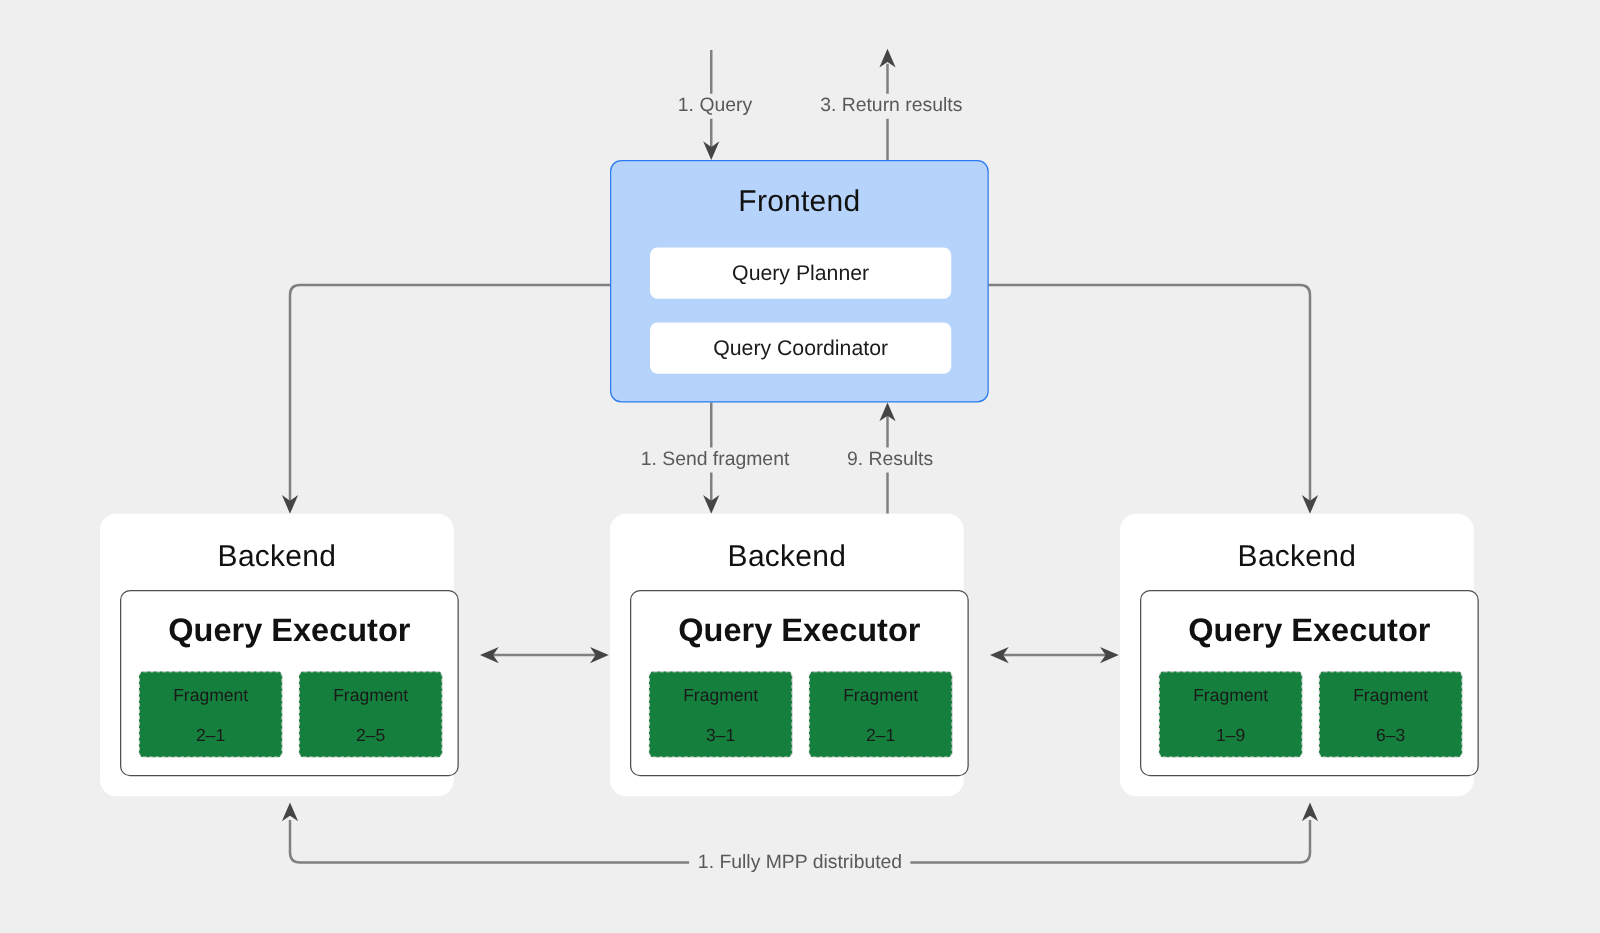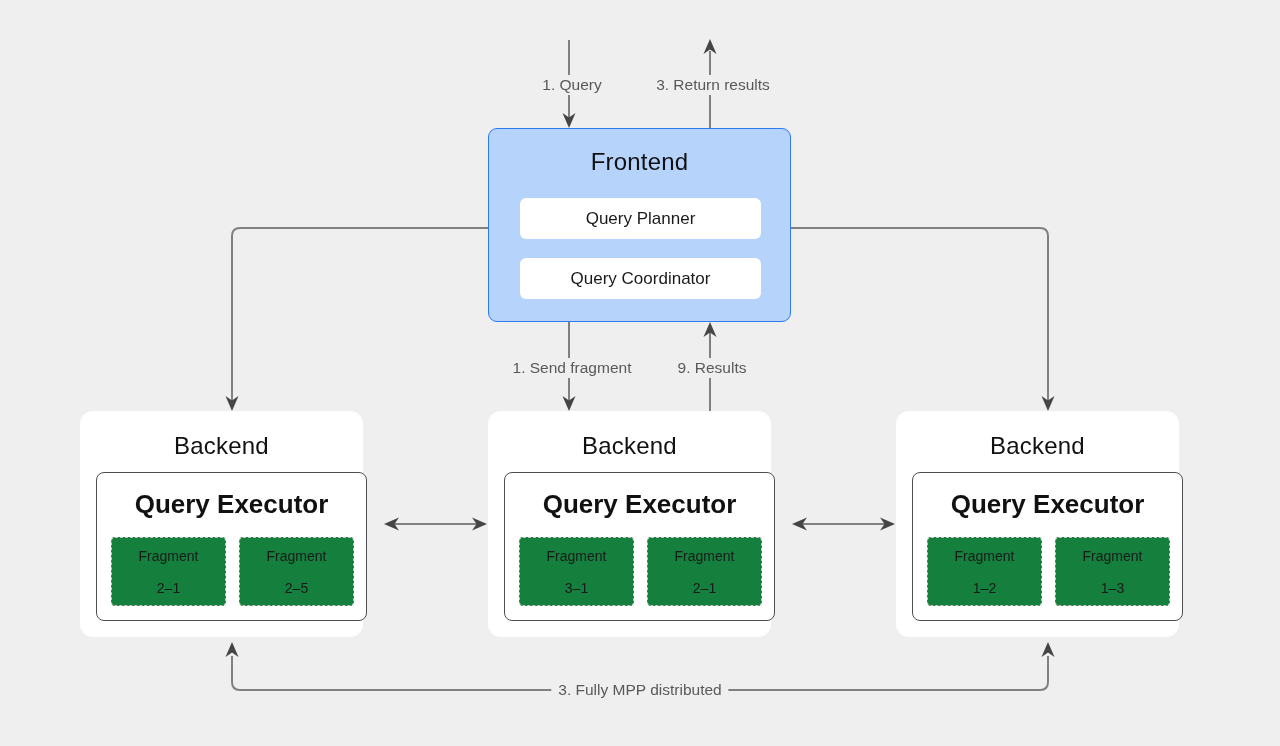--- a/index.html
+++ b/index.html
@@ -138,28 +138,28 @@
       </div>
     </div>
   </div>
 
   <div class="node backend b2">
     <div class="node-title">Backend</div>
     <div class="executor">
       <div class="executor-title">Query Executor</div>
       <div class="fragment f0">
         <span>Fragment</span>
-        <span>1–2</span>
+        <span>1–9</span>
       </div>
       <div class="fragment f1">
         <span>Fragment</span>
-        <span>1–3</span>
+        <span>6–3</span>
       </div>
     </div>
   </div>
 
   <div class="wire-label" style="left:572px;top:85px;">1. Query</div>
   <div class="wire-label" style="left:713px;top:85px;">3. Return results</div>
   <div class="wire-label" style="left:572px;top:368px;">1. Send fragment</div>
   <div class="wire-label" style="left:712px;top:368px;">9. Results</div>
-  <div class="wire-label" style="left:640px;top:690px;">3. Fully MPP distributed</div>
+  <div class="wire-label" style="left:640px;top:690px;">1. Fully MPP distributed</div>
 
 </div>
 
 </body></html>

